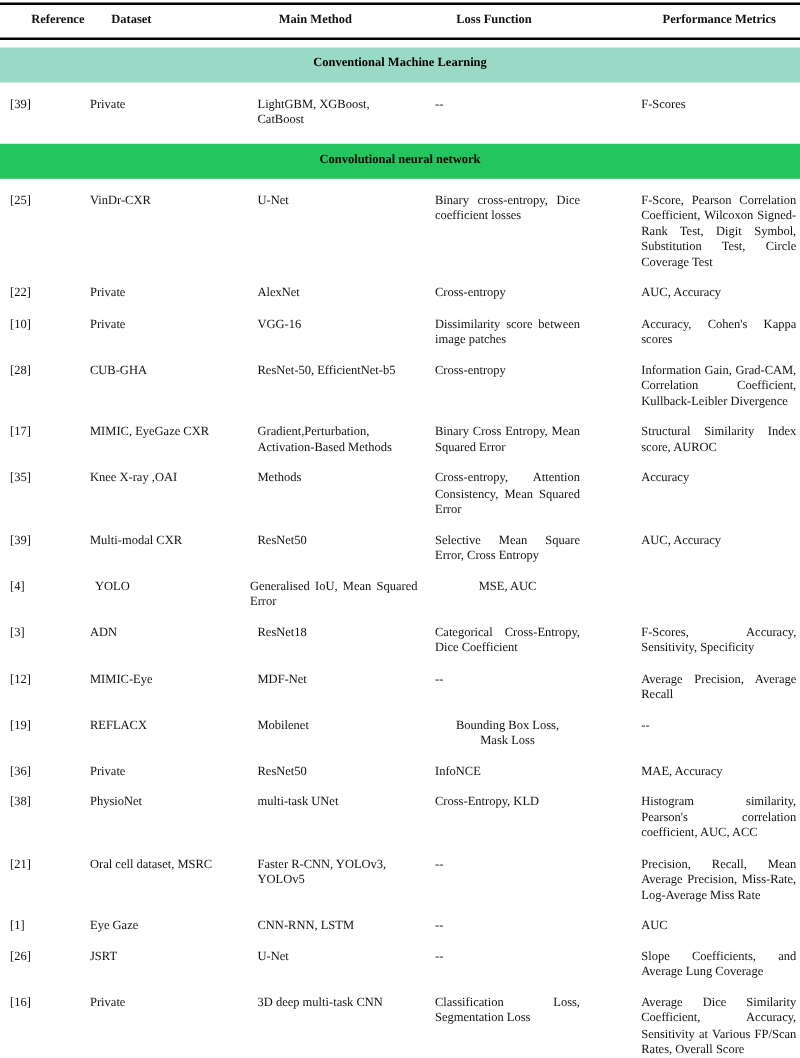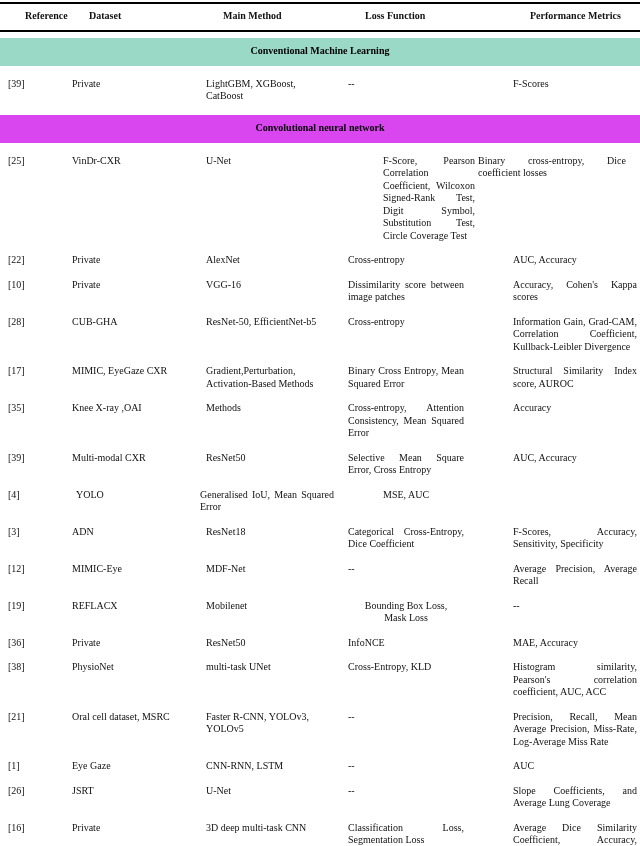--- a/index.html
+++ b/index.html
@@ -61,27 +61,27 @@
   <div id="tbody">
       <div class="section-banner" style="background: rgb(153, 217, 198);">Conventional Machine Learning</div>
       <div class="grid-row row">
         <div class="cell c-ref">[39]</div>
         <div class="cell c-dataset">Private</div>
         <div class="cell c-method">LightGBM, XGBoost,
 CatBoost</div>
         <div class="cell c-loss">--</div>
         <div class="cell c-metrics">F-Scores</div>
       </div>
-      <div class="section-banner" style="background: #d946ef;">Convolutional neural network</div>
+      <div class="section-banner" style="background: #22c55e;">Convolutional neural network</div>
       <div class="grid-row row">
         <div class="cell c-ref">[25]</div>
         <div class="cell c-dataset">VinDr-CXR</div>
         <div class="cell c-method">U-Net</div>
+        <div class="cell c-loss">Binary cross-entropy, Dice coefficient losses</div>
         <div class="cell c-metrics">F-Score, Pearson Correlation Coefficient, Wilcoxon Signed-Rank Test, Digit Symbol, Substitution Test, Circle Coverage Test</div>
-        <div class="cell c-loss">Binary cross-entropy, Dice coefficient losses</div>
       </div>
       <div class="grid-row row">
         <div class="cell c-ref">[22]</div>
         <div class="cell c-dataset">Private</div>
         <div class="cell c-method">AlexNet</div>
         <div class="cell c-loss">Cross-entropy</div>
         <div class="cell c-metrics">AUC, Accuracy</div>
       </div>
       <div class="grid-row row">
         <div class="cell c-ref">[10]</div>

